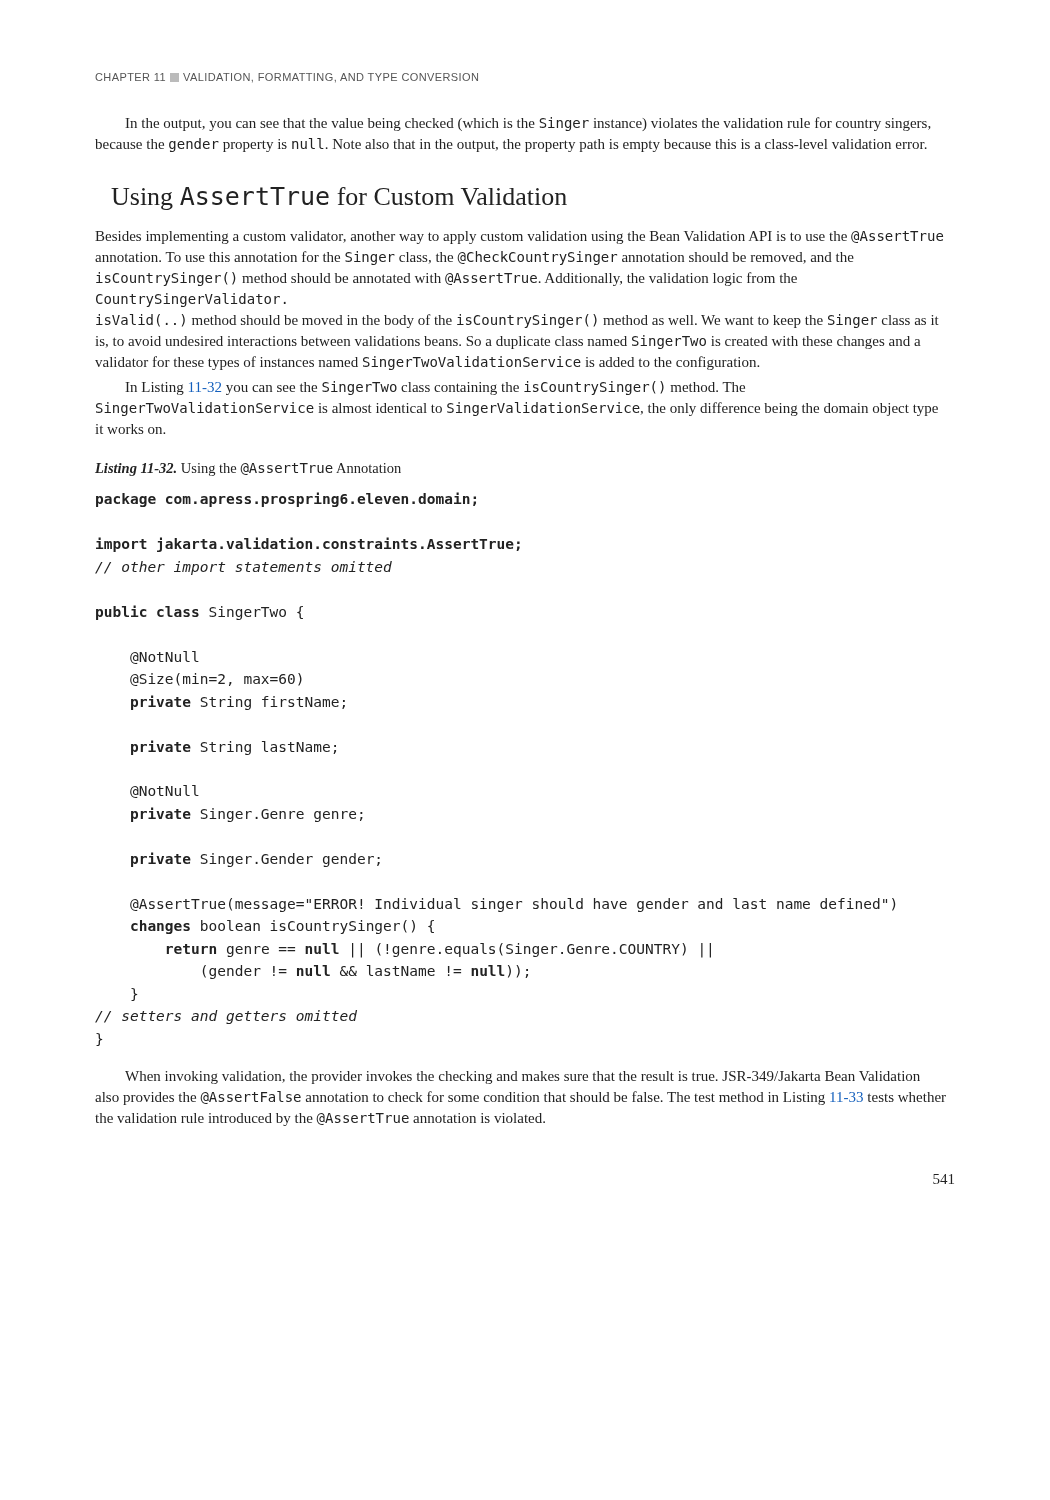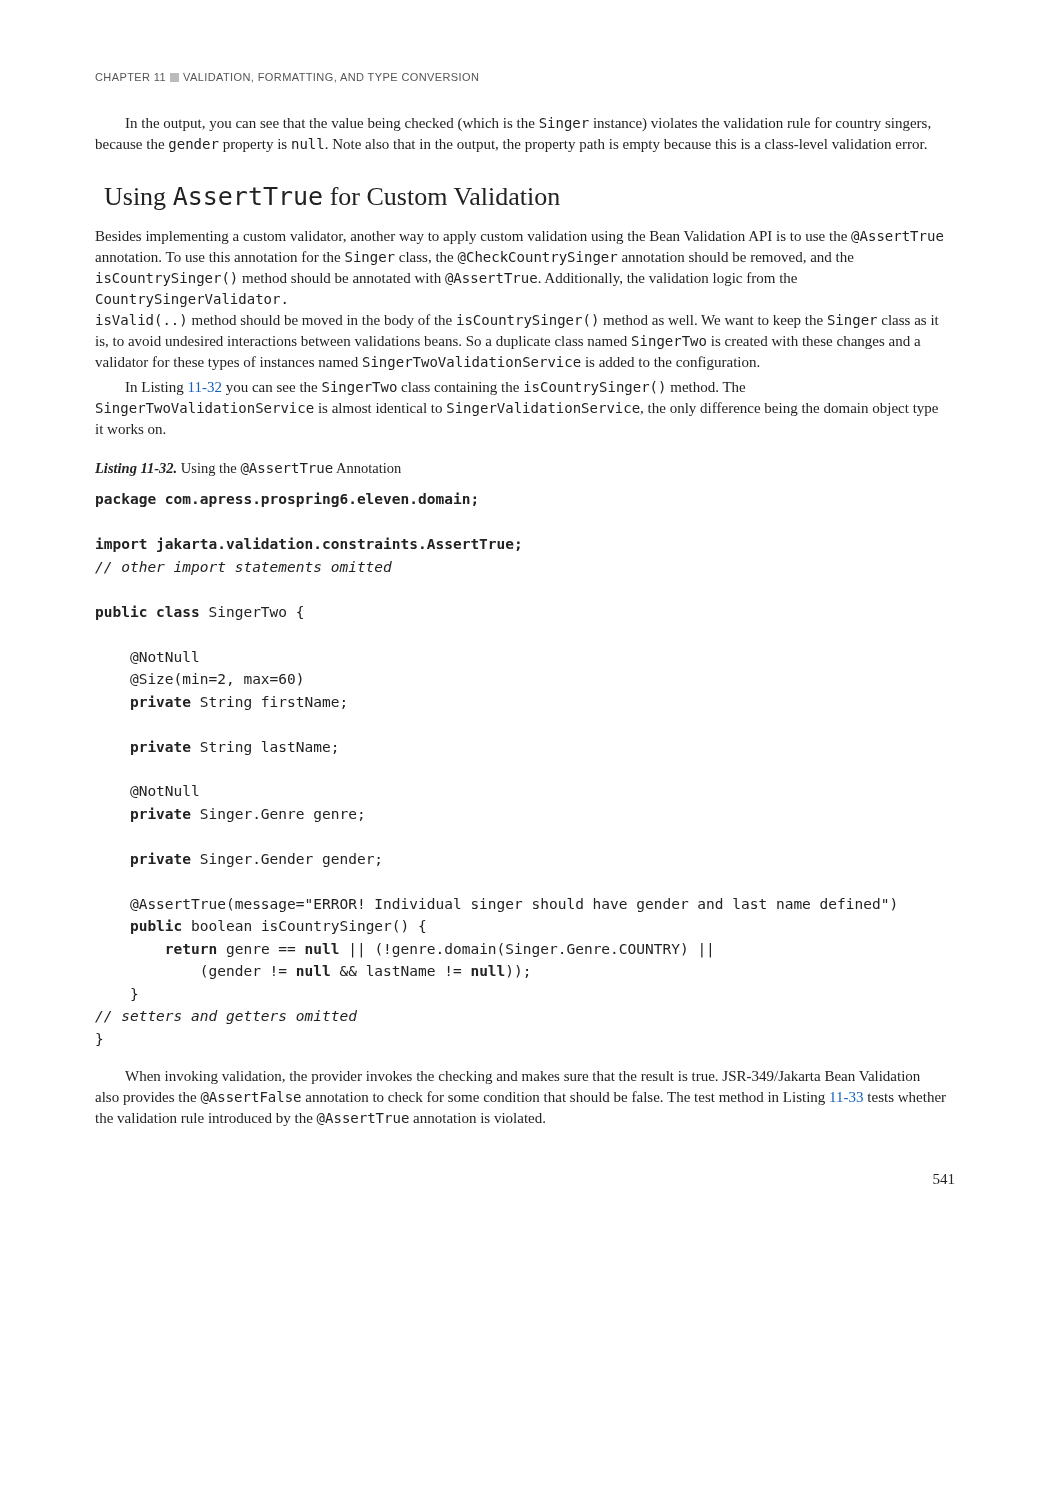--- a/index.html
+++ b/index.html
@@ -30,21 +30,21 @@
     vertical-align: middle;
     margin: 0 4px 2px 4px;
   }
   .para { margin: 0 8px 14px 0; text-align: left; }
   .indent { text-indent: 2em; }
   .code-inline { font-family: "Lucida Console", Consolas, monospace; font-size: 14px; }
   h2 {
     font-family: "Palatino", "Palatino Linotype", Georgia, serif;
     font-weight: 400;
     font-size: 26px;
-    margin: 24px 0 10px 9px;
+    margin: 24px 0 10px 16px;
   }
   .listing-caption {
     font-family: "Palatino", "Palatino Linotype", Georgia, serif;
     font-size: 14.5px;
     margin: 18px 0 10px 0;
   }
   .listing-caption .lbl { font-weight: bold; font-style: italic; }
   pre.code {
     font-family: "Lucida Console", Consolas, monospace;
     font-size: 14.5px;
@@ -102,22 +102,22 @@
 <span>    </span><b>private</b><span> String firstName;</span>
 
 <span>    </span><b>private</b><span> String lastName;</span>
 
 <span>    @NotNull</span>
 <span>    </span><b>private</b><span> Singer.Genre genre;</span>
 
 <span>    </span><b>private</b><span> Singer.Gender gender;</span>
 
 <span>    @AssertTrue(message="ERROR! Individual singer should have gender and last name defined")</span>
-<span>    </span><b>public</b><span> boolean isCountrySinger() {</span>
-<span>        </span><b>return</b><span> genre == </span><b>null</b><span> || (!genre.domain(Singer.Genre.COUNTRY) ||</span>
+<span>    </span><b>changes</b><span> boolean isCountrySinger() {</span>
+<span>        </span><b>return</b><span> genre == </span><b>null</b><span> || (!genre.equals(Singer.Genre.COUNTRY) ||</span>
 <span>            (gender != </span><b>null</b><span> &amp;&amp; lastName != </span><b>null</b><span>));</span>
 <span>    }</span>
 <i>// setters and getters omitted</i>
 <span>}</span></pre>
 
 <p class="para indent">
   <span>When invoking validation, the provider invokes the checking and makes sure that the result is true. JSR-349/Jakarta Bean Validation also provides the </span><span class="code-inline">@AssertFalse</span><span> annotation to check for some condition that should be false. The test method in Listing </span><span class="link">11-33</span><span> tests whether the validation rule introduced by the </span><span class="code-inline">@AssertTrue</span><span> annotation is violated.</span>
 </p>
 
 <div class="pagenum">541</div>

